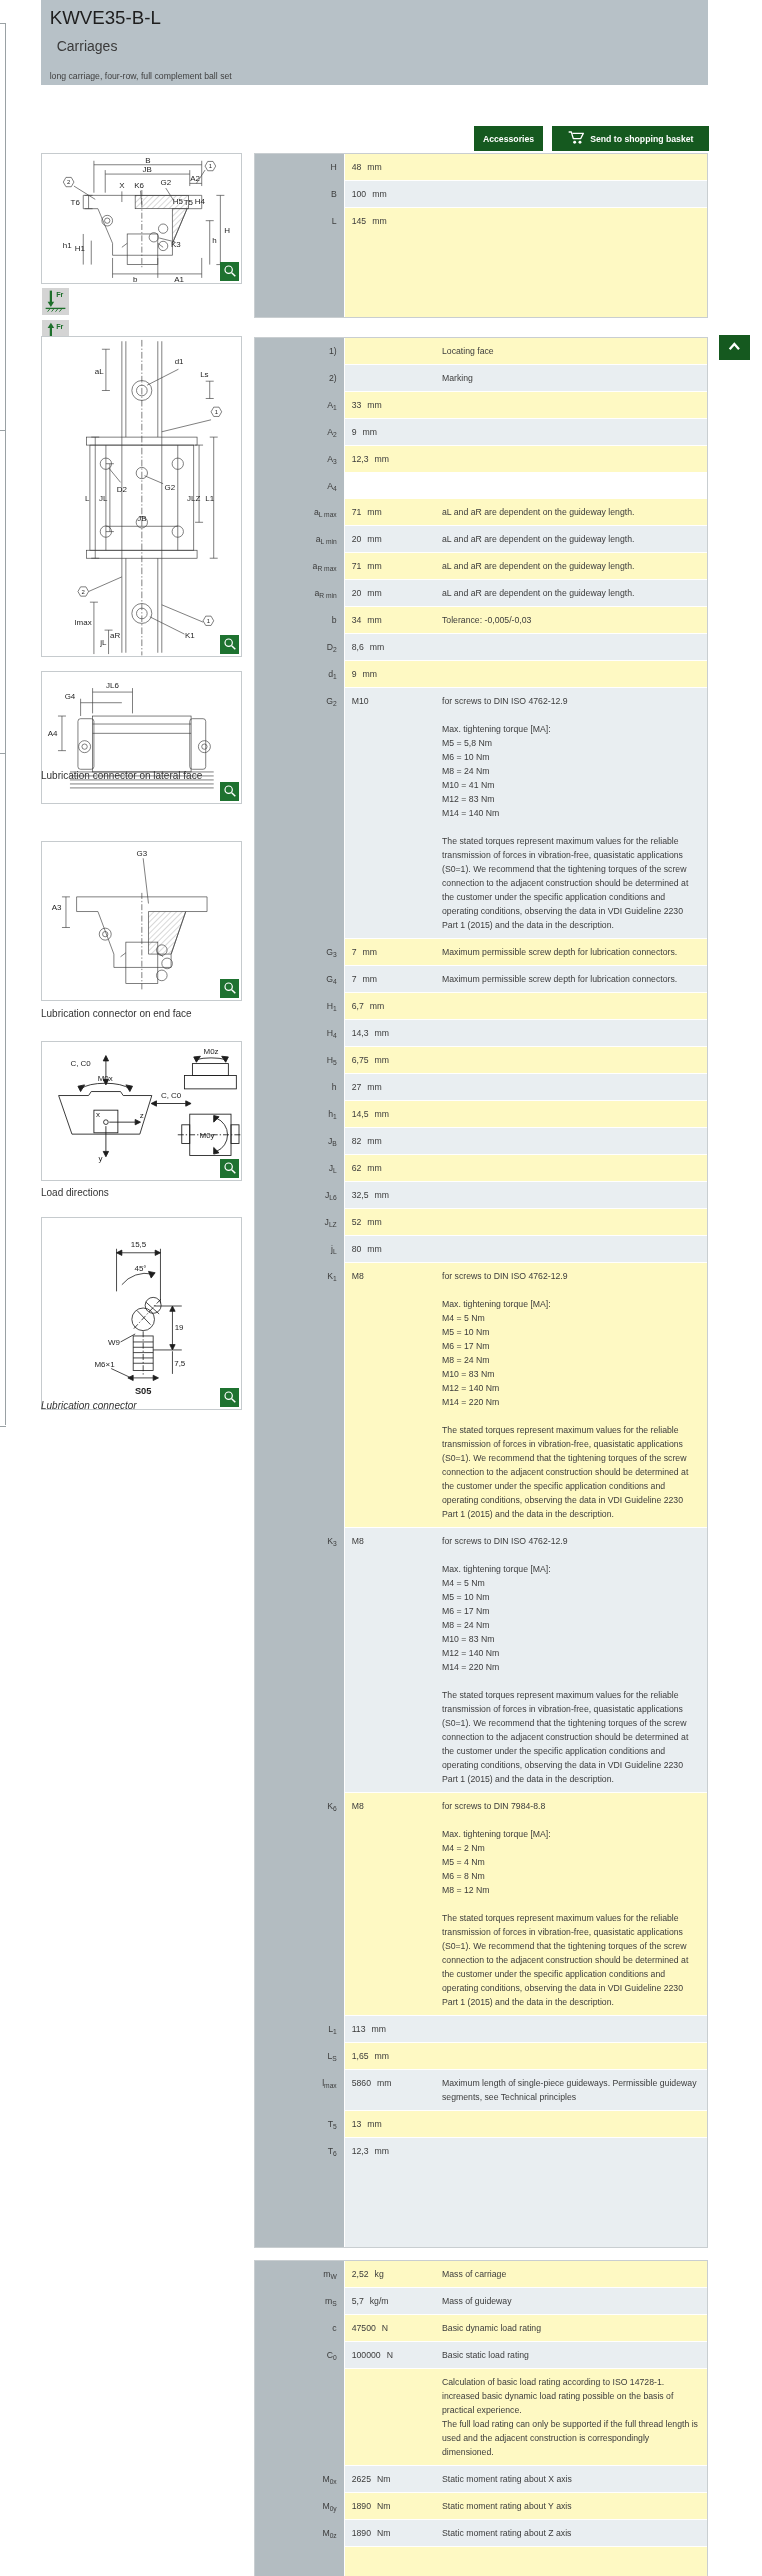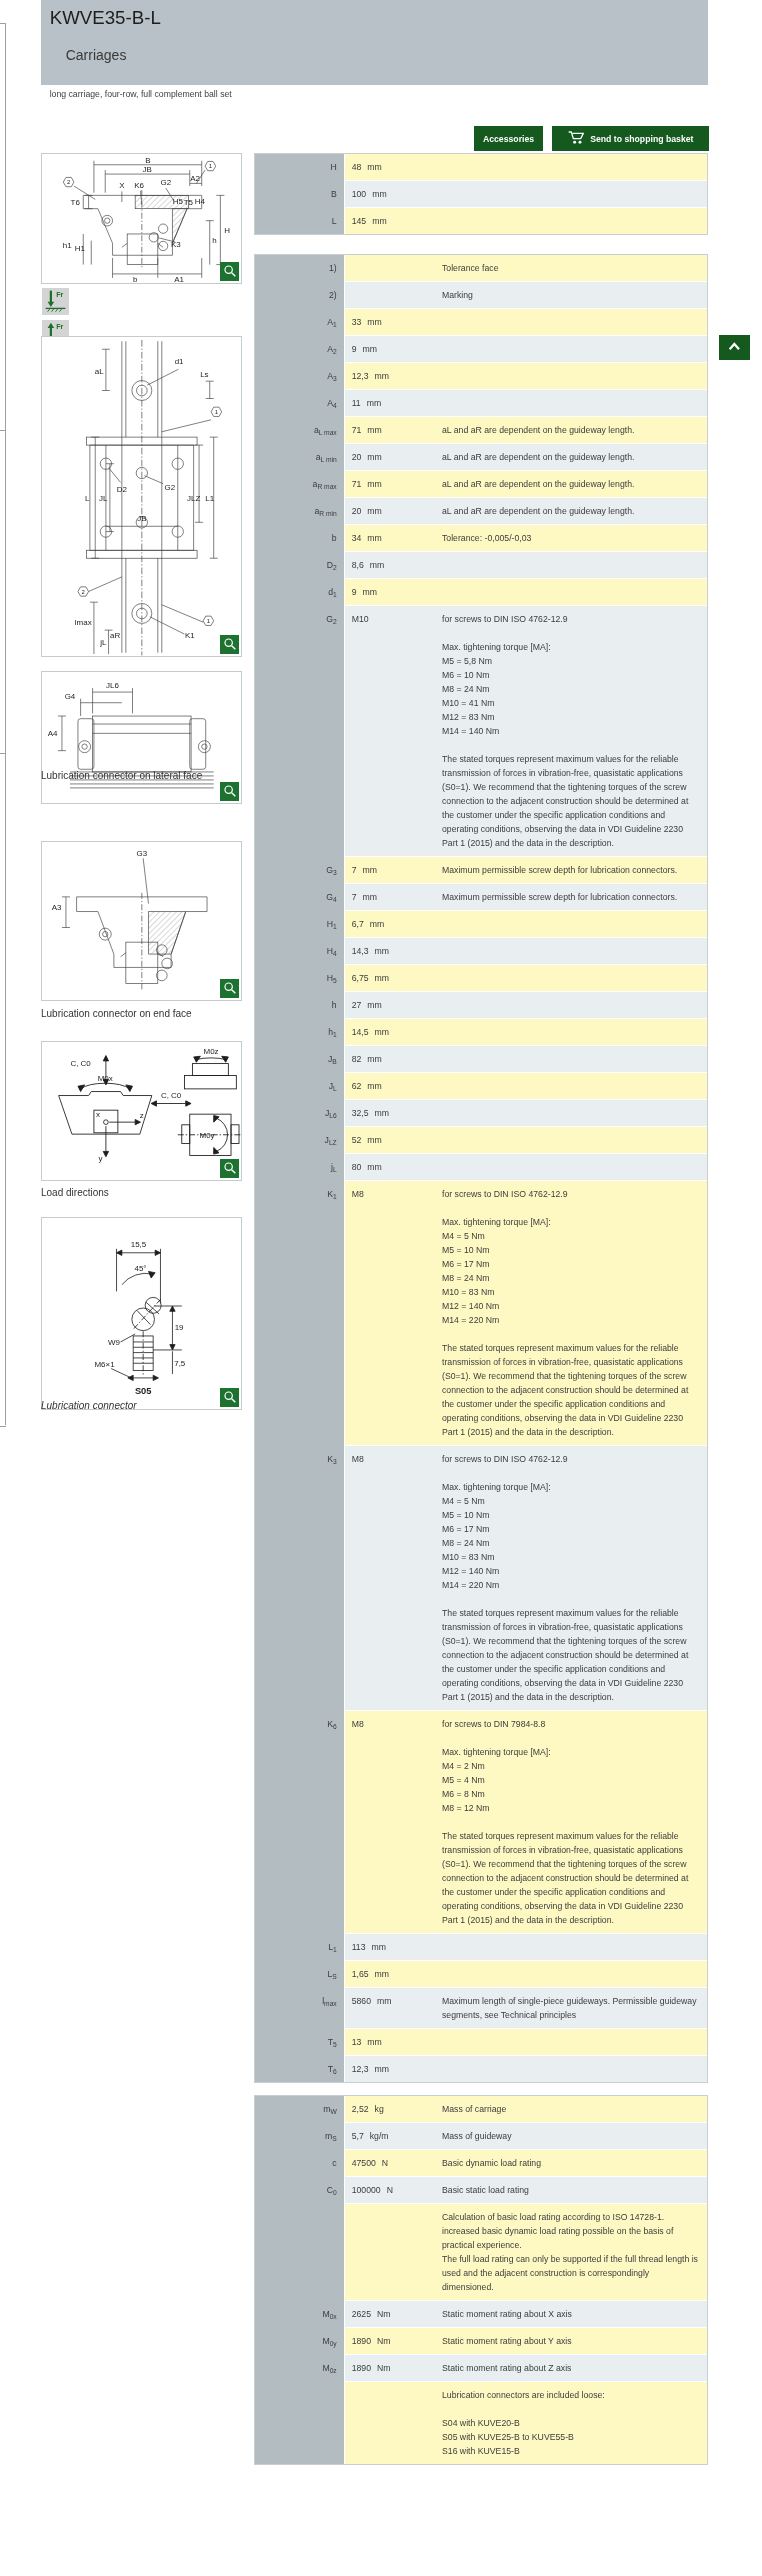--- a/index.html
+++ b/index.html
@@ -4,21 +4,21 @@
 <style>
   html,body{margin:0;padding:0;}
   body{width:762px;height:2576px;position:relative;background:#fff;
        font-family:"Liberation Sans",sans-serif;color:#3c3c3c;overflow:hidden;}
   
   .rail-v{position:absolute;left:5.3px;width:0.7px;background:#9aa1a4;}
   .rail-t{position:absolute;left:0;width:6px;height:0.7px;background:#9aa1a4;}
   
   .hdr{position:absolute;left:41px;top:0;width:667px;height:85px;background:#b7c1c7;box-sizing:border-box;}
   .hdr .t1{margin:0;padding:6.7px 0 0 8.7px;font-size:18.7px;font-weight:400;color:#1e1e1e;}
-  .hdr .t2{margin:16px;padding:2px 0 0 8.7px;font-size:14px;font-weight:400;color:#3a3a3a;}
+  .hdr .t2{margin:7px;padding:2px 0 0 8.7px;font-size:14px;font-weight:400;color:#3a3a3a;}
   .hdr .t3{margin:0;padding:10px 0 0 8.7px;font-size:8.7px;color:#3f3f3f;}
   
   .gbtn{position:absolute;top:126px;height:25px;background:#15591f;color:#fff;font-size:8.7px;
         font-weight:700;display:flex;align-items:center;justify-content:center;gap:5.3px;box-sizing:border-box;cursor:pointer;}
   #btn-acc{left:474px;width:69px;}
   #btn-basket{left:552px;width:157px;}
   #scrolltop{position:absolute;left:719px;top:335px;width:31px;height:25px;background:#15591f;
              display:flex;align-items:center;justify-content:center;cursor:pointer;}
   
   .fig{position:absolute;left:41px;width:201px;background:#fff;border:0.7px solid #c6cbce;box-sizing:border-box;}
@@ -34,21 +34,21 @@
   
   #tables{position:absolute;left:254px;top:153px;width:454px;}
   .tbl{border:0.7px solid #c9ced1;background:#fff;}
   .tgap1{height:18.7px;}
   .tgap2{height:12px;}
   .trow{display:flex;min-height:26px;}
   .tlabel{flex:0 0 90px;background:#b3bcc1;border-right:1.3px solid #fff;box-sizing:border-box;
           text-align:right;padding:6px 7.3px 0 0;font-size:8.7px;line-height:14px;color:#3c3c3c;}
   .tlabel sub{font-size:6.7px;vertical-align:-2px;}
   .tbody{flex:1;display:flex;background:#fef9c3;border-bottom:1.3px solid #fff;box-sizing:border-box;}
-  .trow:last-child .tbody{border-bottom:none;}
+  .trow:last-child .tbody{border-bottom:none;flex-direction:column;}
   .tint .tbody{background:#e9eef1;}
   .tval{flex:0 0 97px;box-sizing:border-box;padding:6px 0 6px 6.7px;font-size:8.7px;line-height:14px;}
   .tval .unit{margin-left:6px;}
   .tdesc{flex:1;box-sizing:border-box;padding:6px 8px 6px 0;font-size:8.7px;line-height:14px;}
   .tdesc .blank{height:14px;}
 </style>
 </head>
 <body>
 
 <div class="rail-v" style="top:23px;height:1402px;"></div>
@@ -526,21 +526,21 @@
         </div>
       </div>
     </div>
   <div class="tgap1"></div>
   <div class="tbl" id="table2">
       <div class="trow">
         <div class="tlabel"><span>1)</span></div>
         <div class="tbody">
           <div class="tval"></div>
           <div class="tdesc">
-            <div>Tolerance face</div>
+            <div>Locating face</div>
           </div>
         </div>
       </div>
       <div class="trow tint">
         <div class="tlabel"><span>2)</span></div>
         <div class="tbody">
           <div class="tval"></div>
           <div class="tdesc">
             <div>Marking</div>
           </div>
@@ -562,24 +562,20 @@
       </div>
       <div class="trow">
         <div class="tlabel"><span>A</span><sub>3</sub></div>
         <div class="tbody">
           <div class="tval"><span>12,3</span><span class="unit">mm</span></div>
           <div class="tdesc"></div>
         </div>
       </div>
       <div class="trow tint">
         <div class="tlabel"><span>A</span><sub>4</sub></div>
-        <div class="tbody">
-          <div class="tval"><span>11</span><span class="unit">mm</span></div>
-          <div class="tdesc"></div>
-        </div>
       </div>
       <div class="trow">
         <div class="tlabel"><span>a</span><sub>L max</sub></div>
         <div class="tbody">
           <div class="tval"><span>71</span><span class="unit">mm</span></div>
           <div class="tdesc">
             <div>aL and aR are dependent on the guideway length.</div>
           </div>
         </div>
       </div>

